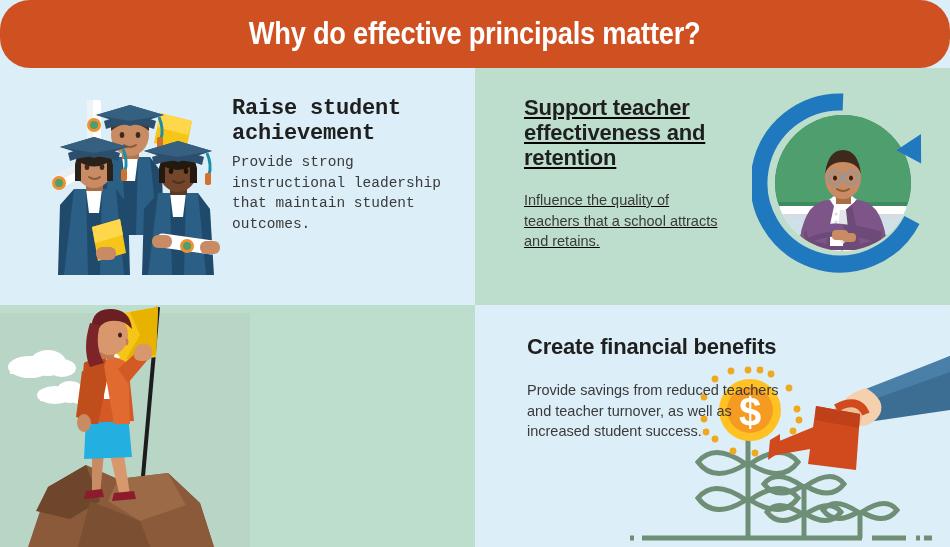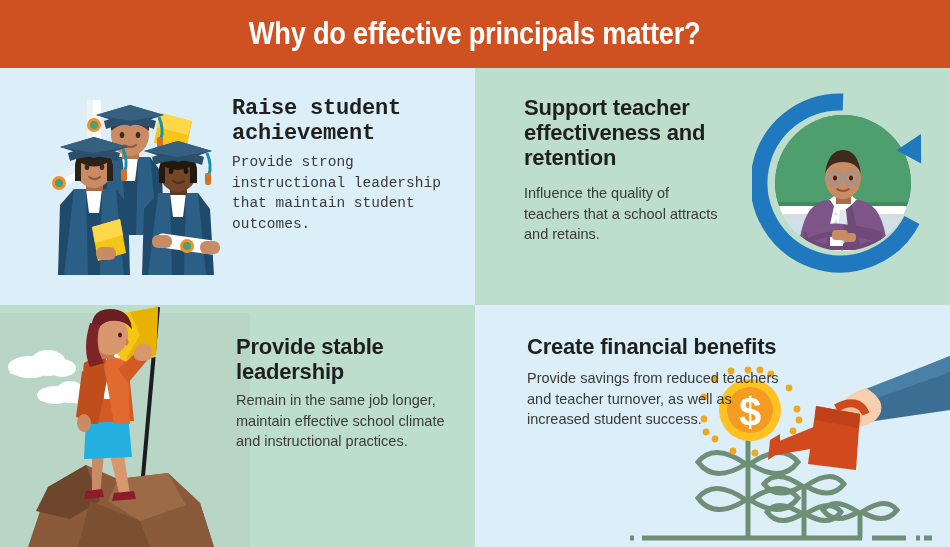--- a/index.html
+++ b/index.html
@@ -11,21 +11,21 @@
     position:relative;
     width:950px;height:547px;
     overflow:hidden;
     background:#dceef7;
   }
 
   
   .header{
     position:absolute;left:0;top:0;width:950px;height:68px;
     background:#cf5122;
-    display:flex;align-items:center;justify-content:center;
+    display:flex;align-items:center;justify-content:center;border-radius:30px;
   }
   .header-title{
     color:#ffffff;
     font-size:31px;
     font-weight:bold;
     letter-spacing:-0.3px;
     transform:scaleX(0.88);
     transform-origin:center;
     white-space:nowrap;
     font-family:"Liberation Sans","DejaVu Sans",sans-serif;
@@ -42,25 +42,25 @@
   .txt{position:absolute;}
   .head{
     font-size:22px;font-weight:bold;color:#1f1f1f;
     line-height:25px;letter-spacing:-0.2px;
     margin:0 0 6px 0;
   }
   .body{
     font-size:14.5px;color:#3a3a3a;line-height:20.5px;margin:0;
   }
   .t1{left:232px;top:96px;width:215px;font-family:Liberation Mono, monospace;}
-  .t2{left:524px;top:95px;width:200px;}
+  .t2{left:524px;top:95px;width:200px;text-decoration:underline;}
   .t3{left:236px;top:334px;width:232px;}
   .t4{left:527px;top:334px;width:265px;}
-  .t4 .head{margin-bottom:9px;}
-  .t2 .body{margin-top:13px;}
+  .t4 .head{margin-bottom:21px;}
+  .t2 .body{margin-top:20px;}
 
   
   .grads{position:absolute;left:40px;top:85px;width:190px;height:190px;}
 
   
   .teacher{position:absolute;left:752px;top:92px;width:182px;height:182px;}
 
   
   .mountain{position:absolute;left:0;top:305px;width:250px;height:242px;}
 
@@ -372,23 +372,19 @@
   <div class="txt t1">
     <p class="head">Raise student achievement</p>
     <p class="body">Provide strong instructional leadership that maintain student outcomes.</p>
   </div>
 
   <div class="txt t2">
     <p class="head">Support teacher effectiveness and retention</p>
     <p class="body">Influence the quality of teachers that a school attracts and retains.</p>
   </div>
 
-  <div class="txt t3">
-    <p class="head">Provide stable leadership</p>
-    <p class="body">Remain in the same job longer, maintain effective school climate and instructional practices.</p>
-  </div>
 
   <div class="txt t4">
     <p class="head">Create financial benefits</p>
     <p class="body">Provide savings from reduced teachers and teacher turnover, as well as increased student success.</p>
   </div>
 
 </div>
 
 </body></html>

